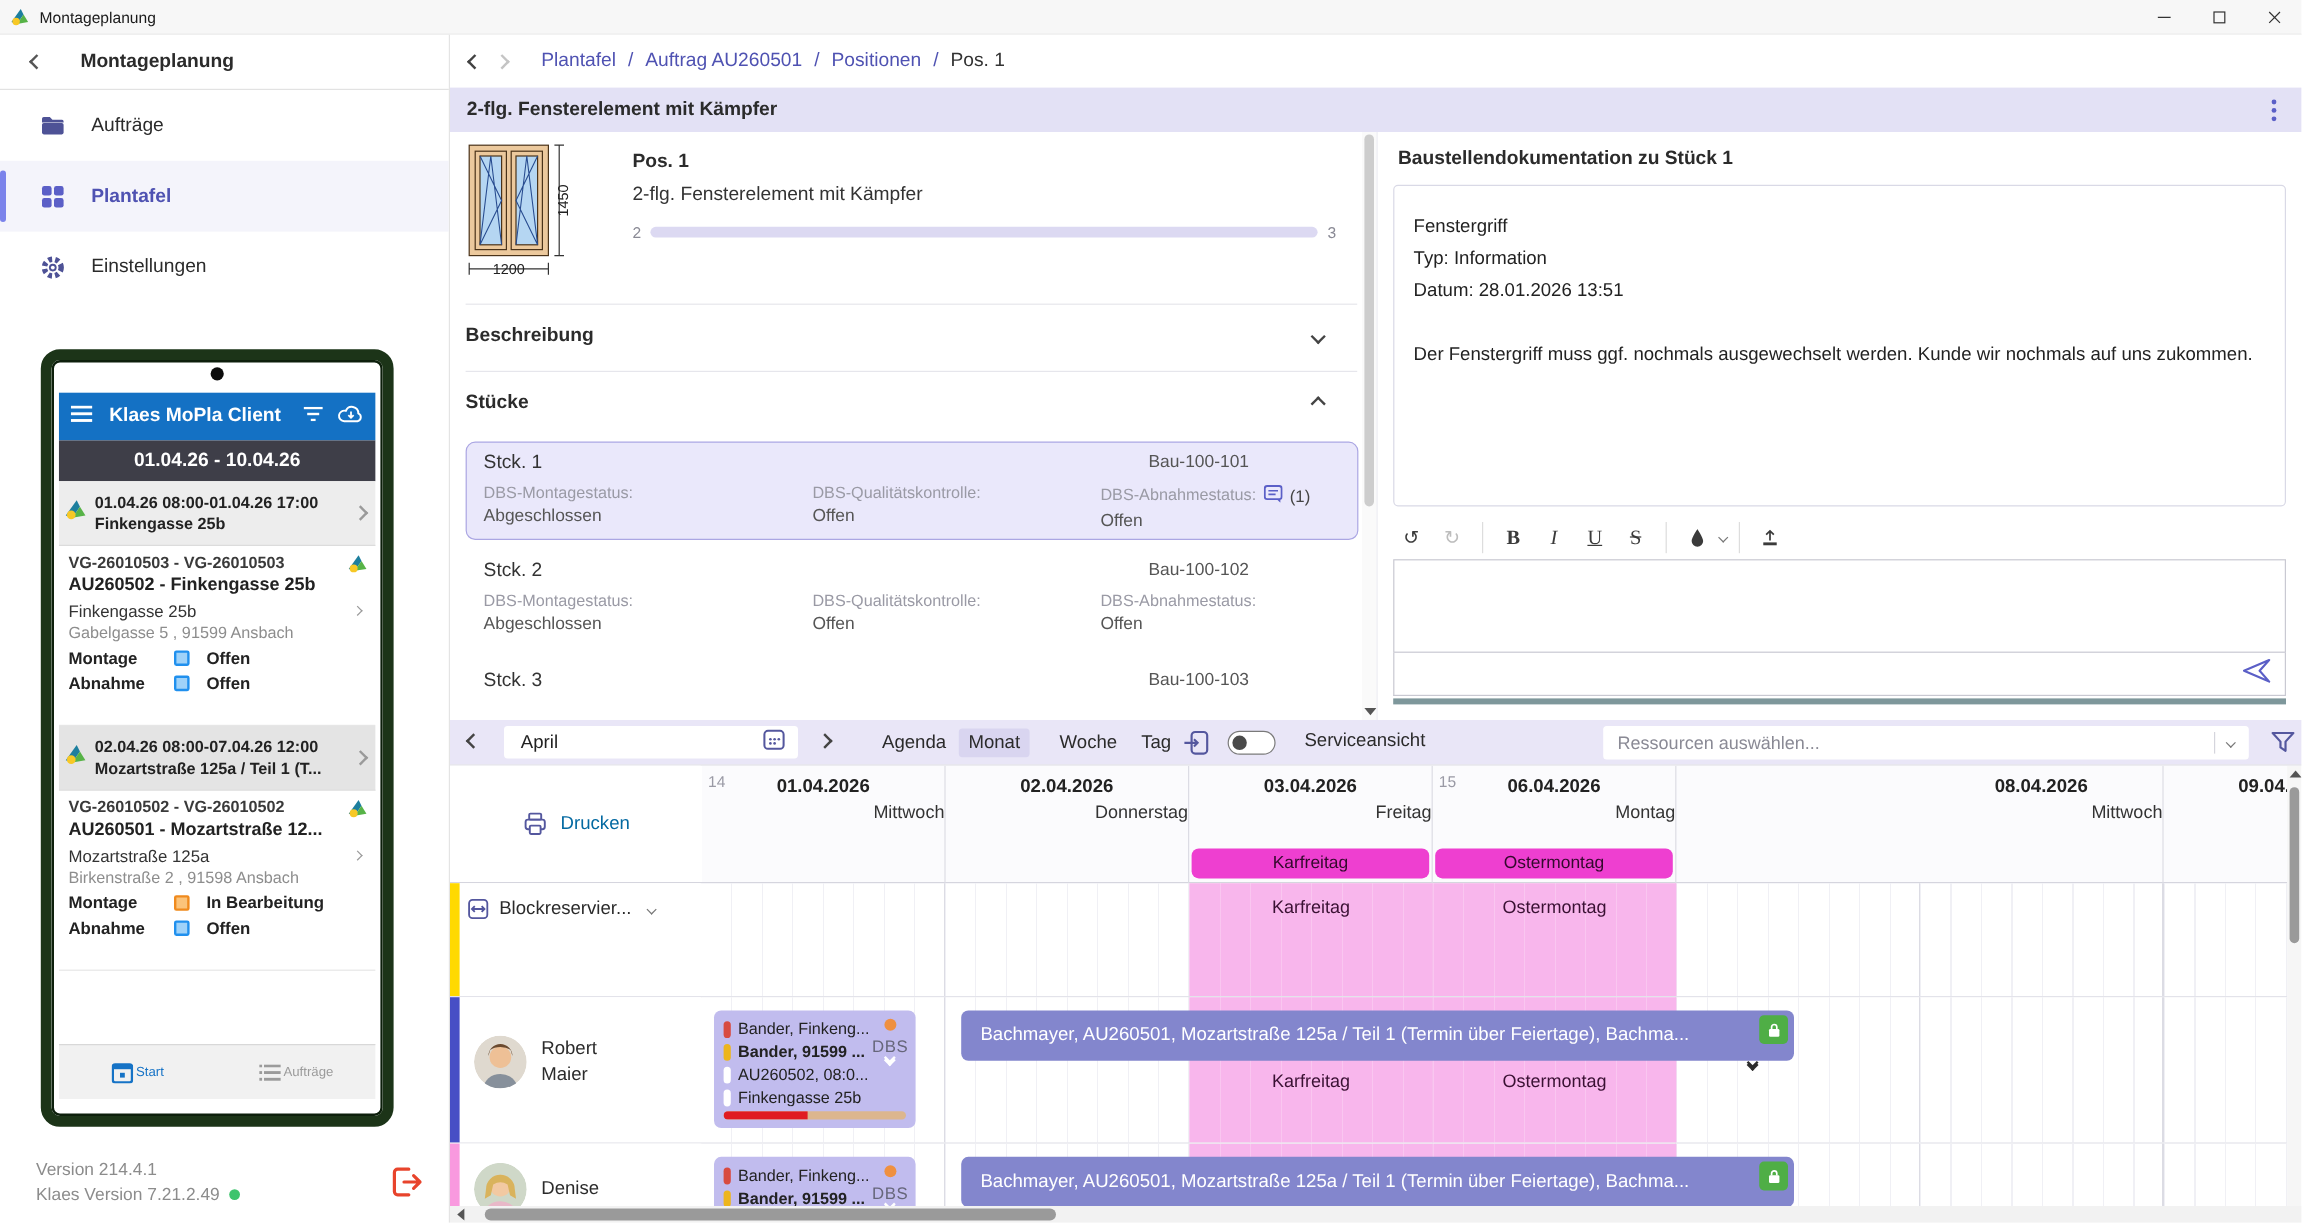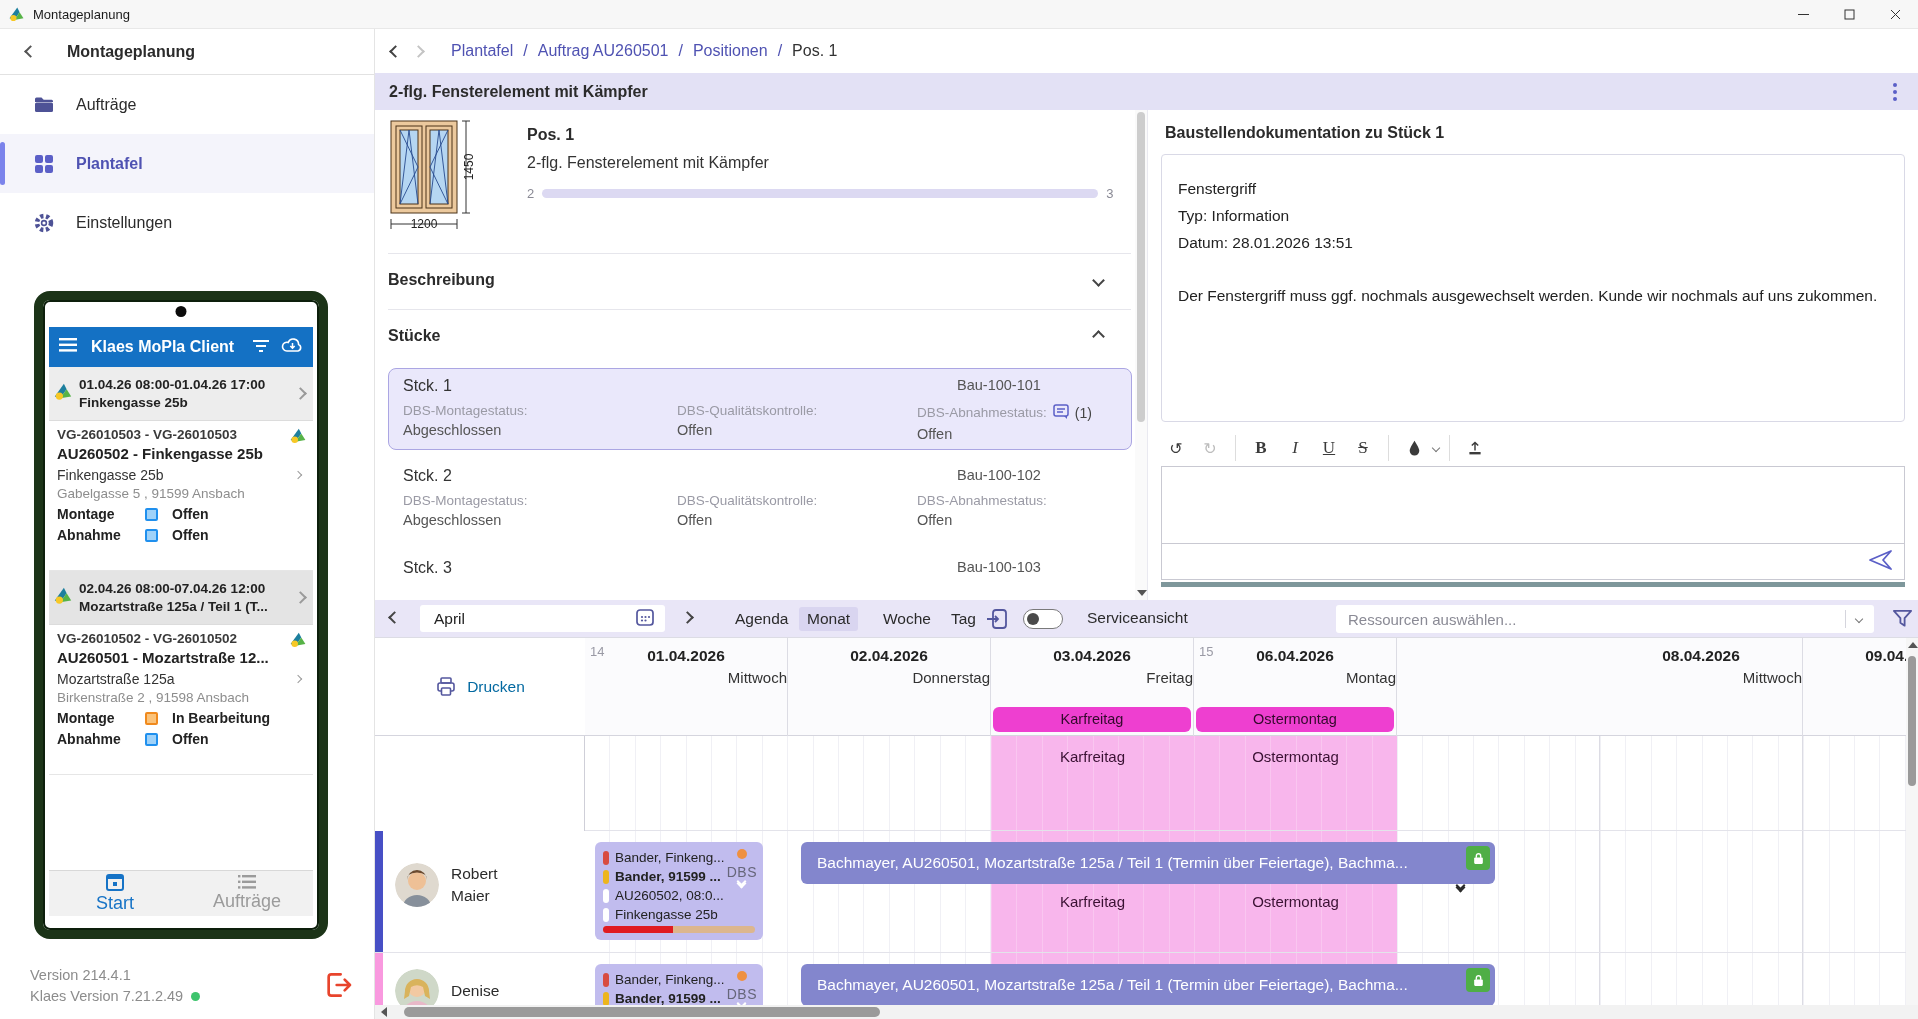--- a/index.html
+++ b/index.html
@@ -57,21 +57,21 @@
   .ph-addr{font-size:13.5px;color:#8d8d8d;margin-top:3px}
   .ph-strow{display:flex;align-items:center;margin-top:5px;font-size:14px}
   .ph-stlab{width:88px;color:#222;font-weight:600}
   .stsq{width:13px;height:13px;border-radius:2px;margin-right:14px}
   .stsq.blue{background:#9fd2f9;border:2.5px solid #2090ee}
   .stsq.orange{background:#fbc37a;border:2.5px solid #f08a1d}
   .ph-stval{color:#222;font-weight:600}
   .ph-ordericon{position:absolute;right:6px;top:6px}
   .ph-fill{flex:1;background:#fff}
   .ph-tabs{height:46px;background:#f1f1f1;border-top:1px solid #d8d8d8;display:flex;flex:none}
-  .ph-tab{flex:1;display:flex;flex-direction:column;align-items:center;justify-content:center;font-size:18px;gap:2px}
+  .ph-tab{flex:1;display:flex;align-items:center;justify-content:center;font-size:11px;gap:2px}
   .ph-tab.on{color:#1673c6}.ph-tab.off{color:#9b9b9b}
 
   
   .crumbs{position:relative;height:44px;display:flex;align-items:center;background:#fff}
   .crumbs .bchev{margin-left:16px;color:#424242}
   .crumbs .bchev.fwd{margin-left:14px;color:#c4c4c4}
   .crumbs .items{margin-left:28px;font-size:16px;display:flex;gap:10px;align-items:center}
   .crumbs a{color:#4f52b2;text-decoration:none}
   .crumbs .sep{color:#4f52b2}
   .crumbs .cur{color:#333}
@@ -290,20 +290,21 @@
                 <rect x="6" y="10" width="4" height="2" fill="#fff"></rect>
               </svg>
           </span>
           <span style="margin:0 10px 0 12px">
             <svg width="22" height="16" viewBox="0 0 22 16">
                 <path d="M6 14 a4.4 4.4 0 1 1 1.2-8.6 A5.4 5.4 0 0 1 17.6 7.4 A3.5 3.5 0 0 1 17 14z" fill="none" stroke="#fff" stroke-width="1.6"></path>
                 <path d="M11.5 6 v5 M9.3 9 l2.2 2.2 L13.7 9" stroke="#fff" stroke-width="1.5" fill="none"></path>
               </svg>
           </span>
         </div>
+        <div class="ph-date">01.04.26 - 10.04.26</div>
 
         <div class="ph-appt">
           <span class="klogo">
             <svg viewBox="0 0 22 22" width="20" height="20">
                 <path d="M2 16 L12 2 L15 8 L8 18 Z" fill="#1d7f9e"></path>
                 <path d="M8 18 L15 8 L20 16 Z" fill="#57b347"></path>
                 <circle cx="7" cy="15.5" r="4" fill="#f7c825"></circle>
               </svg>
           </span>
           <span class="atx">
@@ -635,20 +636,31 @@
       <div class="calendar">
 
         <div class="rescol">
           <div class="res-head">
             <svg width="22" height="22" viewBox="0 0 22 22" fill="none" stroke="#54579e" stroke-width="1.6">
                 <rect x="6" y="2" width="10" height="5" rx="1"></rect>
                 <rect x="3" y="7" width="16" height="8" rx="2"></rect>
                 <rect x="6.5" y="12" width="9" height="7" rx="1" fill="#fff"></rect>
               </svg>
             <span class="ptx">Drucken</span>
+          </div>
+          <div class="rrow" style="top:98px;height:95px">
+            <span class="bar" style="background:#ffd900"></span>
+            <span class="blockres">
+              <svg width="19" height="19" viewBox="0 0 20 20" fill="none" stroke="#54579e" stroke-width="1.6">
+                  <rect x="2" y="2" width="16" height="16" rx="3"></rect>
+                  <path d="M5 10 h10 M7 7.5 l-2.5 2.5 2.5 2.5 M13 7.5 l2.5 2.5 -2.5 2.5"></path>
+                </svg>
+              <span class="btx">Blockreservier...</span>
+              <span class="chev d sm" style="color:#777"></span>
+            </span>
           </div>
           <div class="rrow" style="top:193px;height:122px">
             <span class="bar" style="background:#474fc5"></span>
             <span class="person" style="top:32px">
               <span class="avatar">
                 <svg viewBox="0 0 44 44" width="44" height="44">
                     <circle cx="22" cy="22" r="22" fill="#dfd9cf"></circle>
                     <circle cx="22" cy="18" r="9" fill="#eec096"></circle>
                     <path d="M12 17 a10 10 0 0 1 20 0 l-1.5 -5 a11 7 0 0 0 -17 0 z" fill="#6b4a2f"></path>
                     <path d="M8 44 a14 12 0 0 1 28 0 z" fill="#87909b"></path>

